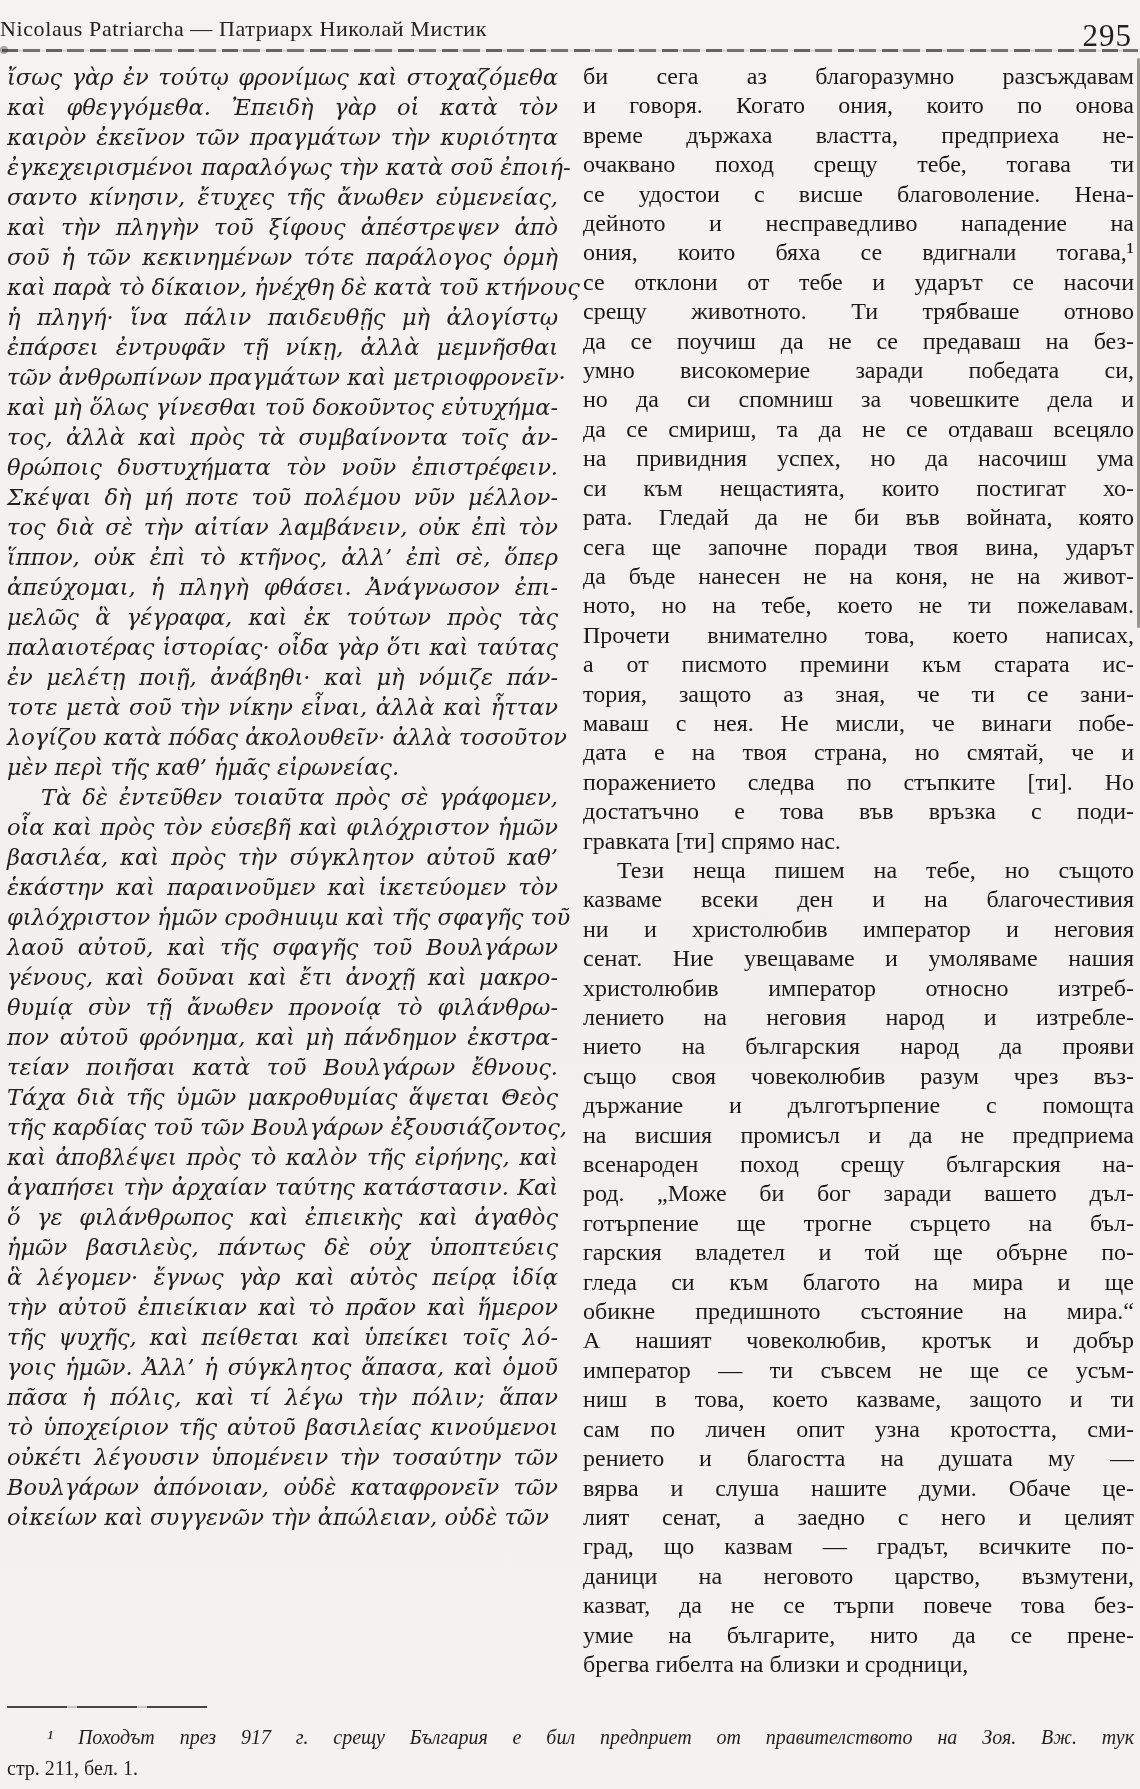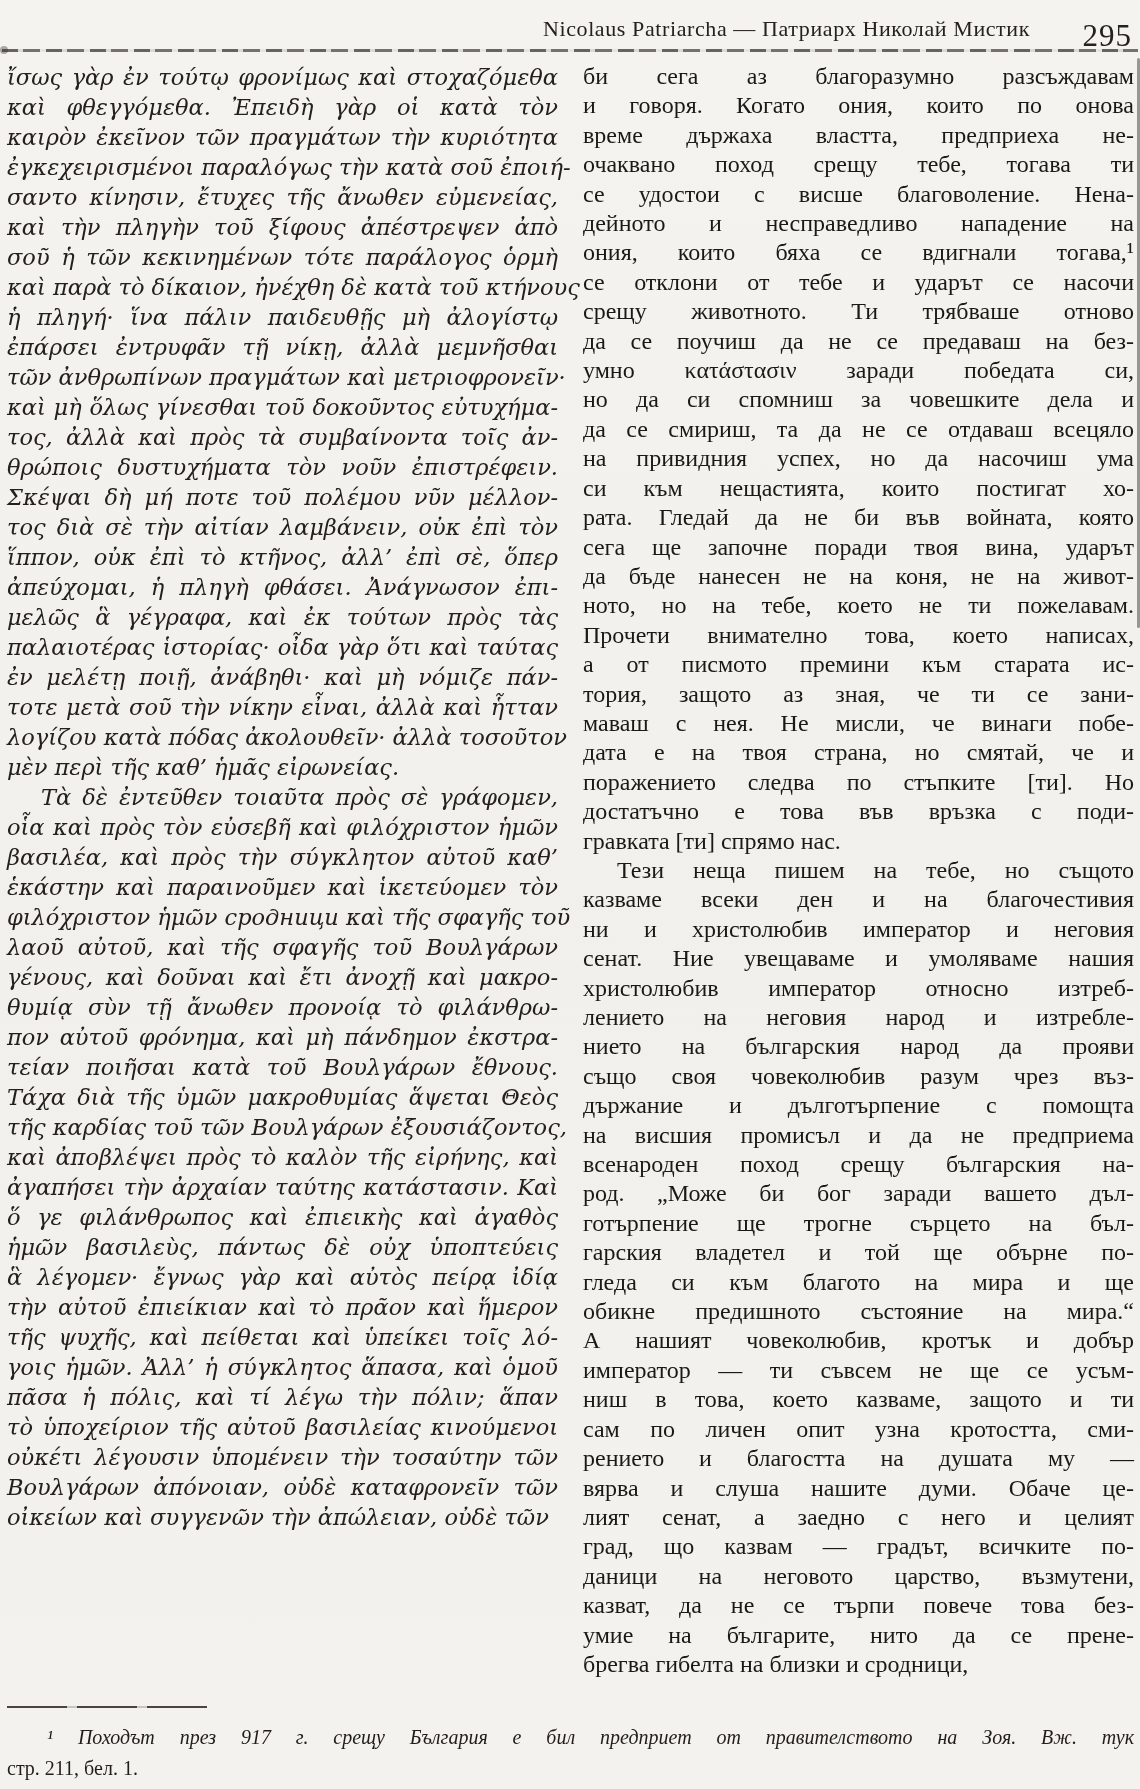--- a/index.html
+++ b/index.html
@@ -25,21 +25,21 @@
     top: 10px;
     left: 0;
     width: 100%;
     height: 42px;
   }
   .running-title {
     position: absolute;
     left: 0;
     right: 110px;
     top: 6px;
-    text-align: right;
+    text-align: left;
     font-size: 22px;
     letter-spacing: 0.6px;
     color: #24211e;
   }
   .page-number {
     position: absolute;
     right: 8px;
     top: 8px;
     font-size: 31px;
     letter-spacing: 1px;
@@ -219,21 +219,21 @@
           <div class="line">би сега аз благоразумно разсъждавам</div>
           <div class="line">и говоря. Когато ония, които по онова</div>
           <div class="line">време държаха властта, предприеха не-</div>
           <div class="line">очаквано поход срещу тебе, тогава ти</div>
           <div class="line">се удостои с висше благоволение. Нена-</div>
           <div class="line">дейното и несправедливо нападение на</div>
           <div class="line">ония, които бяха се вдигнали тогава,¹</div>
           <div class="line">се отклони от тебе и ударът се насочи</div>
           <div class="line">срещу животното. Ти трябваше отново</div>
           <div class="line">да се поучиш да не се предаваш на без-</div>
-          <div class="line">умно κατάστασιν заради победата си,</div>
+          <div class="line">умно високомерие заради победата си,</div>
           <div class="line">но да си спомниш за човешките дела и</div>
           <div class="line">да се смириш, та да не се отдаваш всецяло</div>
           <div class="line">на привидния успех, но да насочиш ума</div>
           <div class="line">си към нещастията, които постигат хо-</div>
           <div class="line">рата. Гледай да не би във войната, която</div>
           <div class="line">сега ще започне поради твоя вина, ударът</div>
           <div class="line">да бъде нанесен не на коня, не на живот-</div>
           <div class="line">ното, но на тебе, което не ти пожелавам.</div>
           <div class="line">Прочети внимателно това, което написах,</div>
           <div class="line">а от писмото премини към старата ис-</div>

